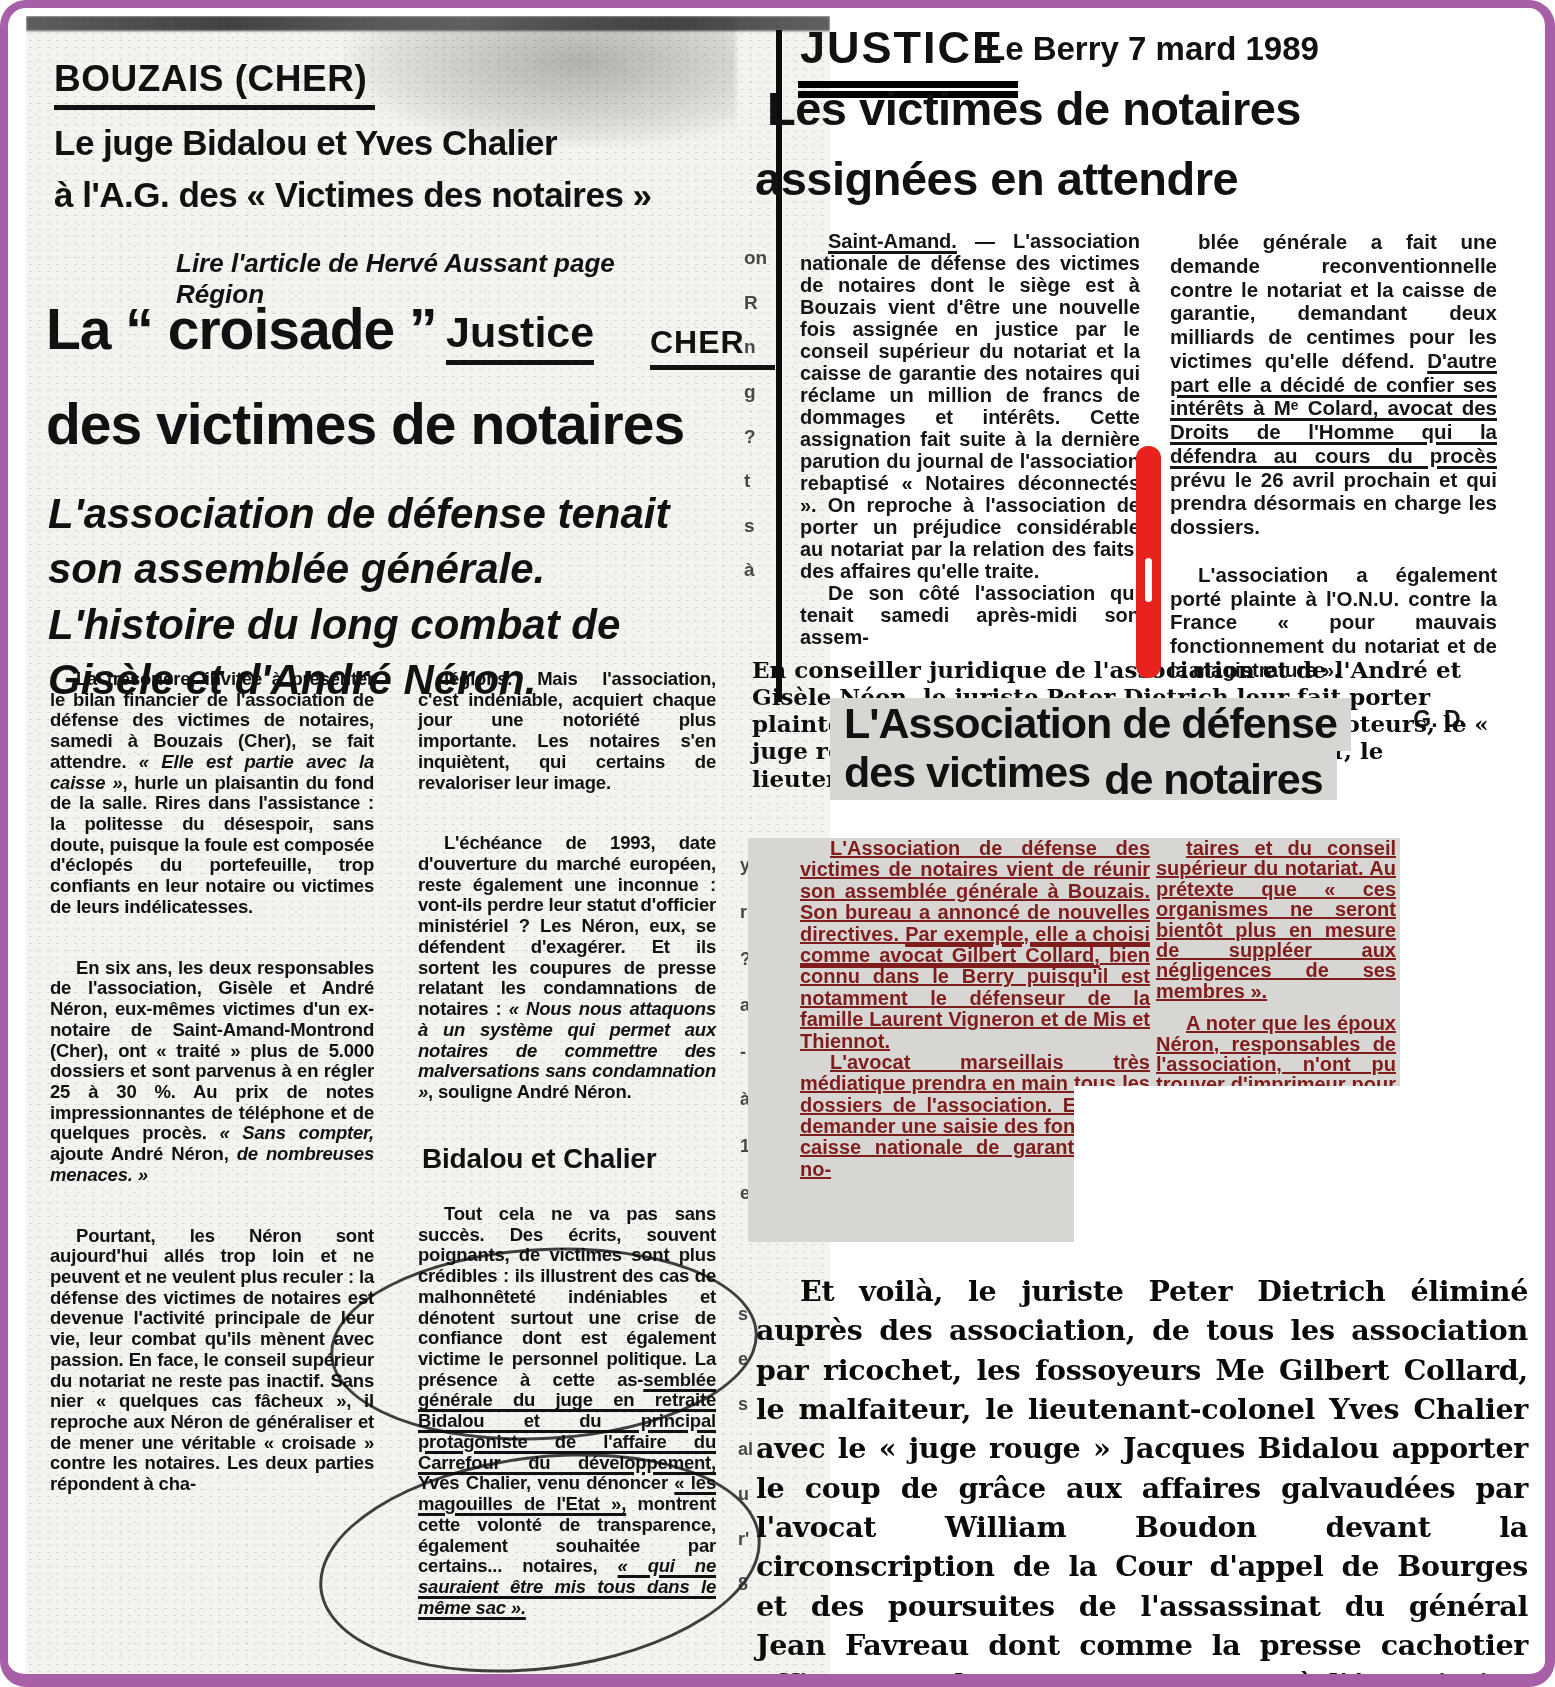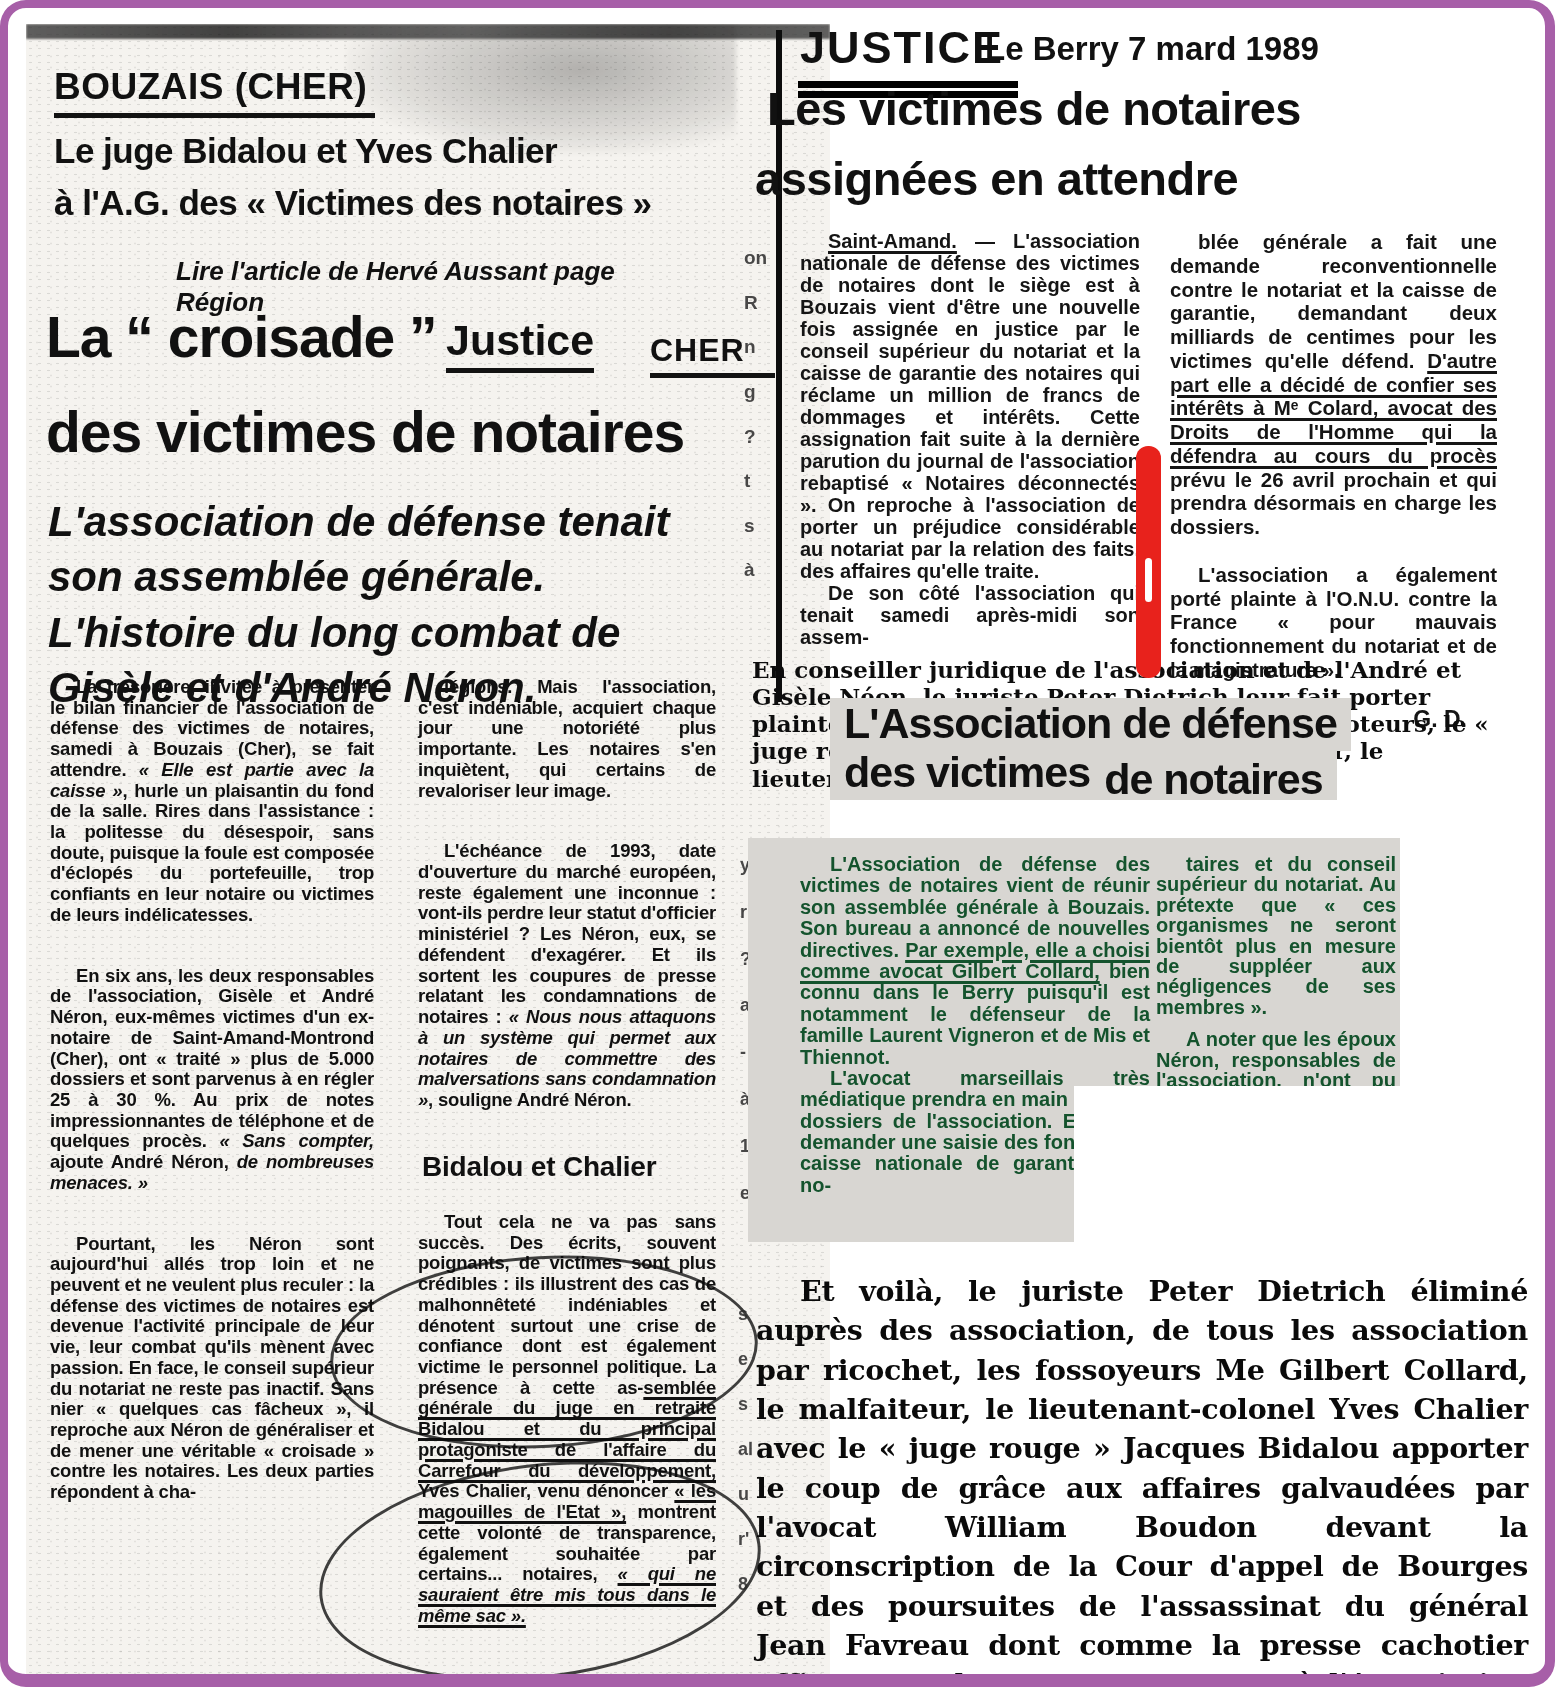--- a/index.html
+++ b/index.html
@@ -11,21 +11,21 @@
     color: #111;
   }
   .frame {
     position: absolute; inset: 0; z-index: 60; pointer-events: none;
     border-style: solid; border-color: #a75fa8;
     border-width: 8px 10px 13px 8px; border-radius: 26px;
   }
 
   
   .left-clip {
-    position: absolute; left: 26px; top: 24px; width: 804px; height: 1661px;
+    position: absolute; left: 26px; top: 16px; width: 804px; height: 1661px;
     overflow: hidden;
     background-color: #f5f3ef;
     background-image:
       radial-gradient(rgba(40,40,40,.13) 1px, transparent 1.3px),
       radial-gradient(rgba(40,40,40,.09) 1px, transparent 1.5px);
     background-size: 9px 7px, 14px 11px;
     background-position: 0 0, 4px 5px;
   }
   .left-top-band {
     position: absolute; top: 0; left: 0; right: 0; height: 15px; opacity: .8;
@@ -132,21 +132,21 @@
     font-size: 43px; font-weight: 800; letter-spacing: -1px; white-space: nowrap;
   }
   .a2-title1 { left: 830px; top: 698px; }
   .a2-title2 { left: 830px; top: 747px; }
   .a2-title2 .part-b { position: relative; top: 7px; margin-left: 14px; }
 
   .a2-body {
     position: absolute; left: 748px; top: 838px; width: 652px; height: 404px;
     background: #d8d6d2; overflow: hidden;
   }
-  .a2col { position: absolute; top: 16px; font-weight: 600; text-align: justify; color: #14532d; }
+  .a2col { position: absolute; top: 0; font-weight: 600; text-align: justify; color: #7f1d1d; text-decoration: underline; }
   .a2col1 { left: 52px;  width: 350px; font-size: 20px; line-height: 1.07; }
   .a2col2 { left: 408px; width: 240px; font-size: 20px; line-height: 1.02; }
   .a2col p { text-indent: 30px; }
   .a2col2 p { margin-bottom: 12px; }
   .a2-white-patch { position: absolute; left: 326px; top: 248px; right: -2px; bottom: -2px; background: #fff; }
 
   .bottom-para {
     position: absolute; left: 756px; top: 1272px; width: 772px;
     font-family: "DejaVu Serif", serif;
     font-size: 28.5px; font-weight: 700; line-height: 1.38;

